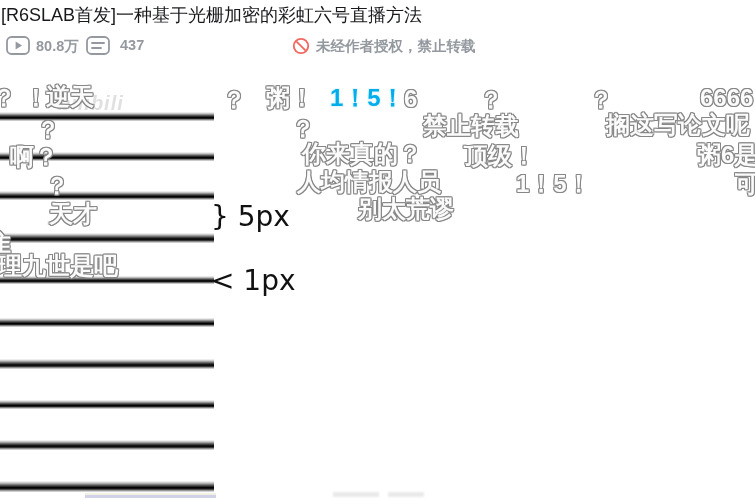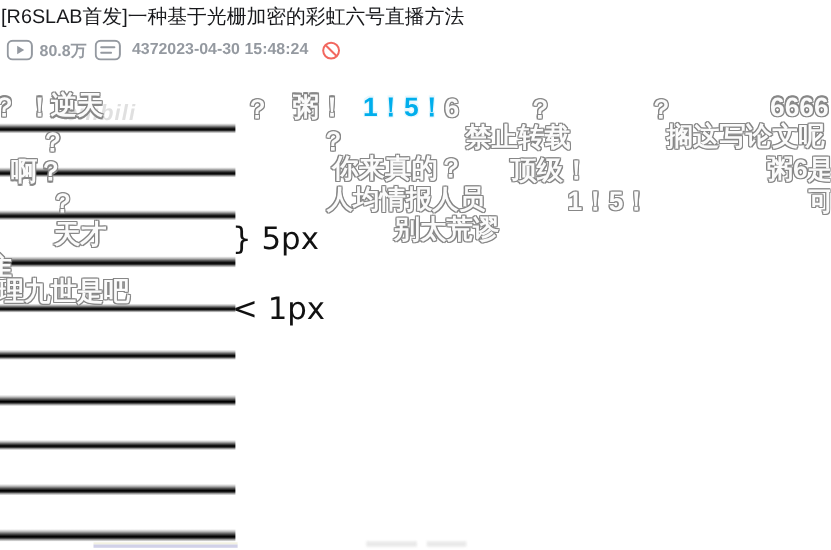--- a/index.html
+++ b/index.html
@@ -72,28 +72,28 @@
 
       <span class="meta-item m-danmaku-icon">
         <svg width="24" height="19" viewBox="0 0 24 19">
           <rect x="1" y="1" width="22" height="17" rx="4.5" fill="none" stroke="#9499a0" stroke-width="1.8"></rect>
           <line x1="6" y1="7" x2="18" y2="7" stroke="#9499a0" stroke-width="1.8" stroke-linecap="round"></line>
           <line x1="6" y1="12" x2="15" y2="12" stroke="#9499a0" stroke-width="1.8" stroke-linecap="round"></line>
         </svg>
       </span>
       <span class="meta-item m-danmaku-text">437</span>
 
-      <span class="meta-item m-date">2023-04-30 15:48:24</span>
 
       <span class="meta-item m-ban-icon">
         <svg width="18" height="18" viewBox="0 0 20 20">
           <circle cx="10" cy="10" r="8" fill="none" stroke="#f2675f" stroke-width="2"></circle>
           <line x1="4.8" y1="4.8" x2="15.2" y2="15.2" stroke="#f2675f" stroke-width="2"></line>
         </svg>
       </span>
+      <span class="meta-item m-ban-text">未经作者授权，禁止转载</span>
     </div>
   </div>
 
   <div class="player" id="player">
     <span class="watermark">bilibili</span>
     <div id="stripe-layer">
         <div class="stripe" style="top: 37px; height: 9px;"></div>
         <div class="stripe" style="top: 77px; height: 9px;"></div>
         <div class="stripe" style="top: 116px; height: 9px;"></div>
         <div class="stripe" style="top: 158px; height: 10px;"></div>

